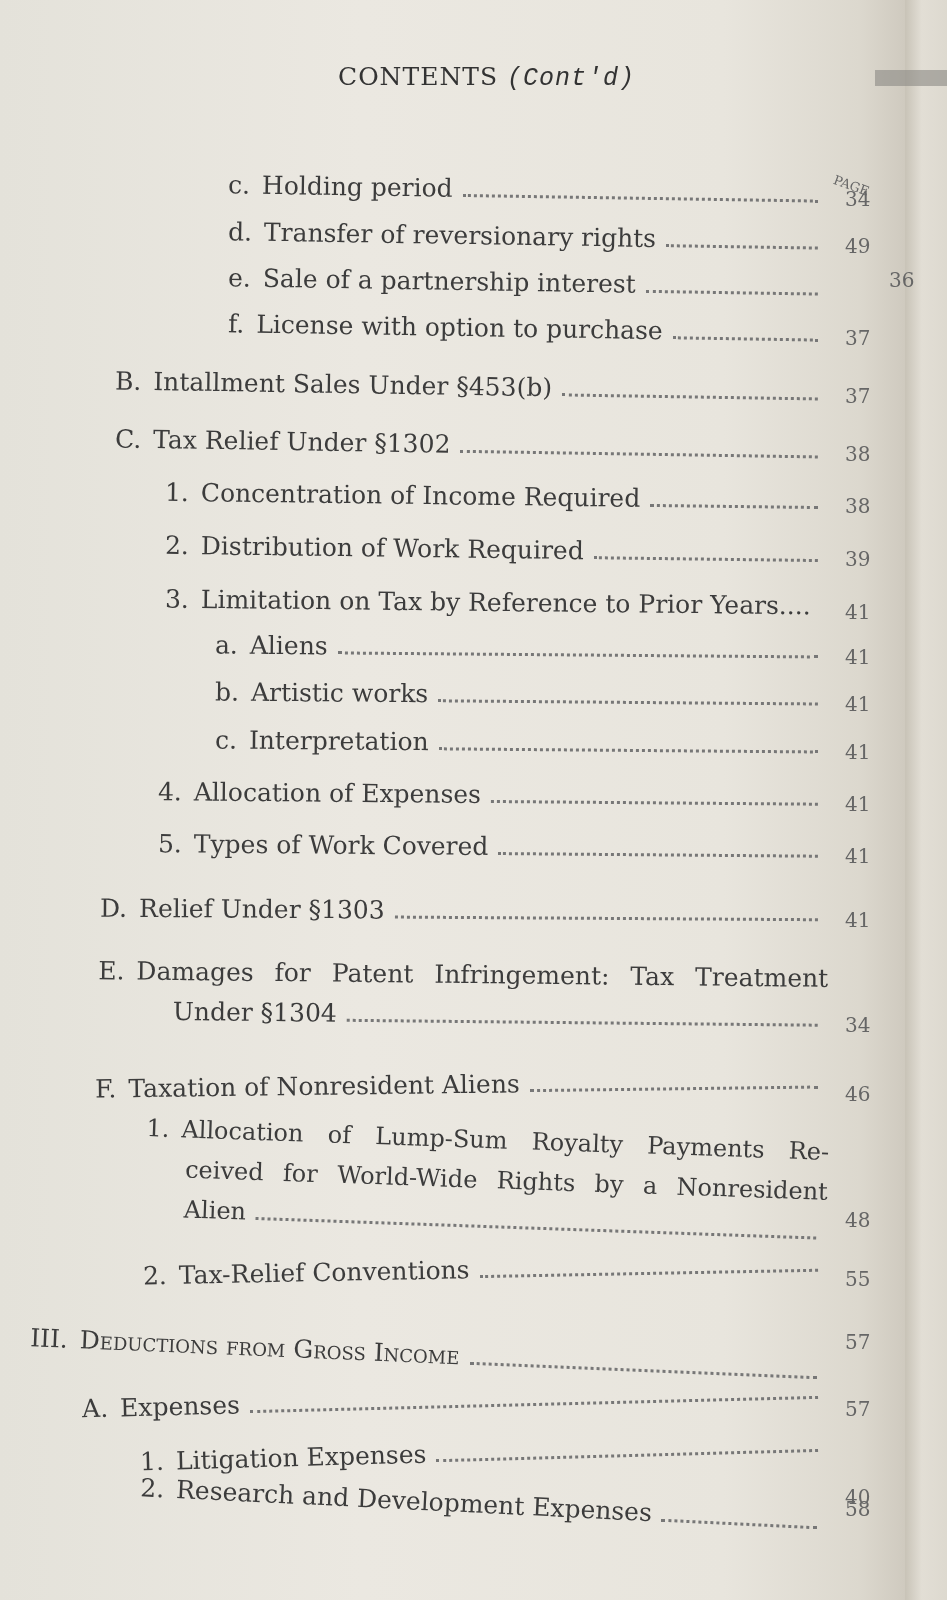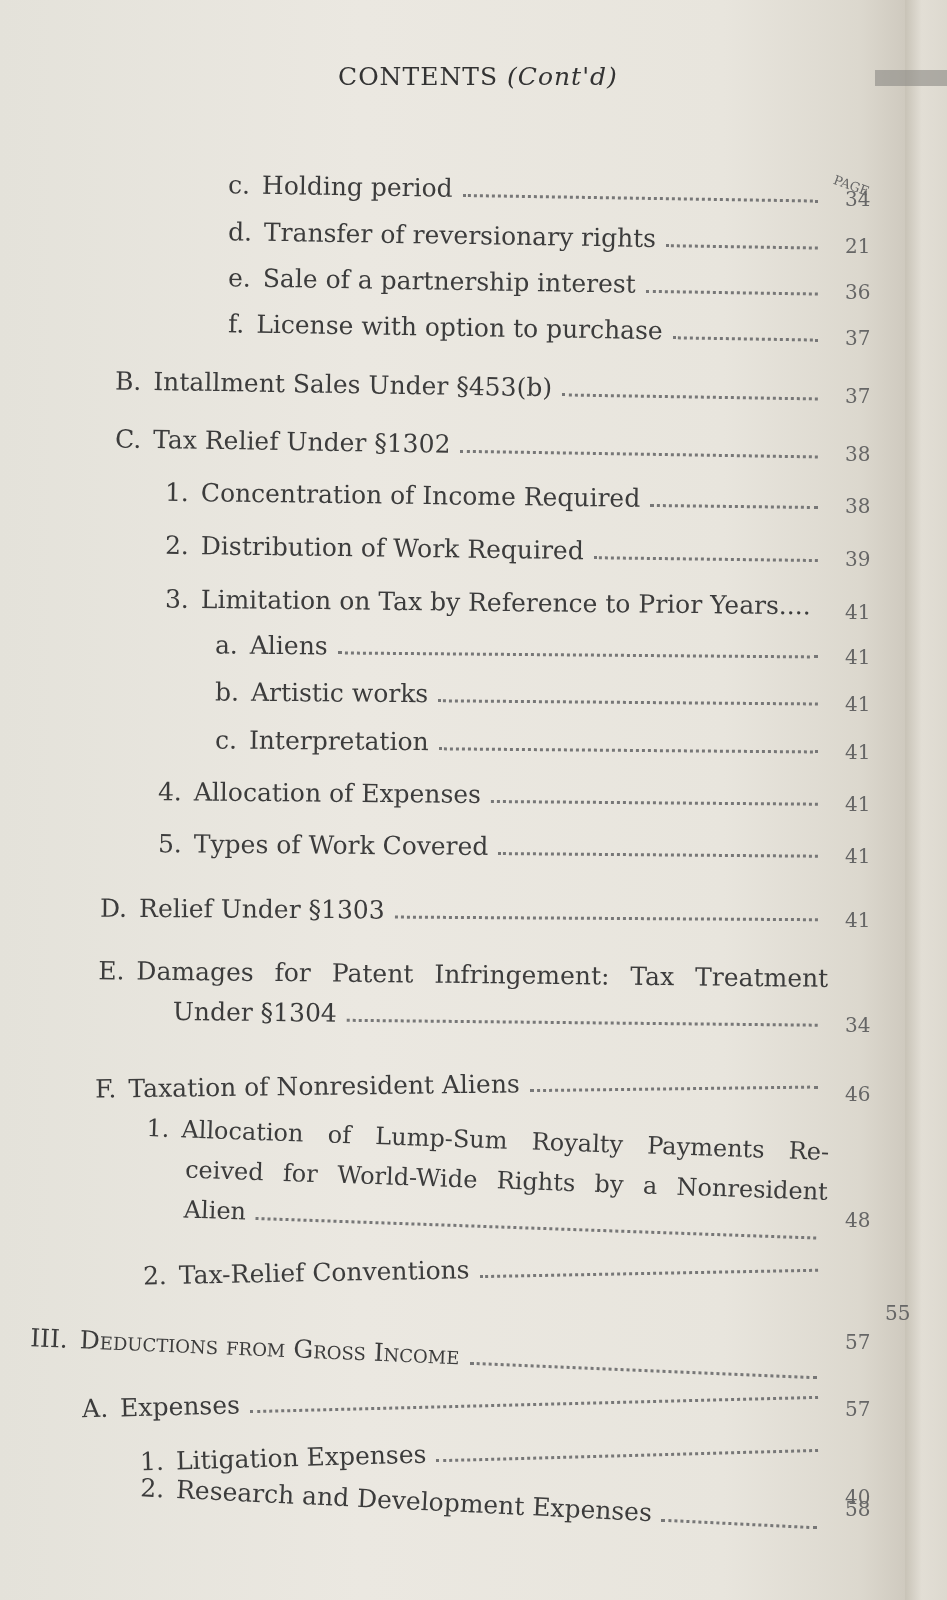--- a/index.html
+++ b/index.html
@@ -1,21 +1,21 @@
 <!DOCTYPE html>
 <html><head>
 <meta charset="utf-8">
 <style>
   html,body{margin:0;padding:0;}
   body{width:947px;height:1600px;overflow:hidden;background:#e9e6de;position:relative;font-family:"DejaVu Serif","Liberation Serif",serif;}
   .page{position:absolute;left:0;top:0;width:905px;height:1600px;background:linear-gradient(90deg,#e4e2da 0%,#ebe8e1 40%,#e8e5dd 80%,#dcd8ce 95%,#cfcabf 100%);}
   .edge{position:absolute;left:905px;top:0;width:42px;height:1600px;background:linear-gradient(90deg,#c8c3b7,#e2ded5 40%,#ddd9cf);}
   .tab{position:absolute;left:875px;top:70px;width:72px;height:16px;background:#8a8884;opacity:.6;}
   .title{position:absolute;top:62px;left:338px;font-size:25px;color:#333;letter-spacing:1px;}
-  .title i{font-style:italic;}
+  .title i{font-style:italic;font-family:Liberation Mono, monospace;}
   .pagelbl{position:absolute;left:833px;top:178px;font-size:13px;color:#666;font-variant:small-caps;transform:rotate(20deg);}
   .entry{position:absolute;font-size:25px;color:#3c3c3c;white-space:nowrap;display:flex;align-items:baseline;}
   .entry .num{margin-right:12px;}
   .dots{flex:1;border-bottom:3px dotted #777;margin:0 10px 6px 10px;height:0;}
   .pg{position:absolute;left:845px;font-size:20px;color:#666;}
   .sc{font-variant:small-caps;}
   .wrap{position:absolute;font-size:25px;color:#3c3c3c;white-space:normal;}
 </style>
 </head>
 <body>
@@ -32,27 +32,27 @@
       <span class="num">c.</span>
       <span>Holding period</span>
       <span class="dots"></span>
     </div>
     <div class="pg" style="top: 187px;">34</div>
     <div class="entry" style="left: 228px; top: 222px; width: 600px; transform: rotate(0.9deg);">
       <span class="num">d.</span>
       <span>Transfer of reversionary rights</span>
       <span class="dots"></span>
     </div>
-    <div class="pg" style="top: 234px;">21</div>
+    <div class="pg" style="top: 234px;">49</div>
     <div class="entry" style="left: 228px; top: 268px; width: 600px; transform: rotate(0.9deg);">
       <span class="num">e.</span>
       <span>Sale of a partnership interest</span>
       <span class="dots"></span>
     </div>
-    <div class="pg" style="top: 280px;">36</div>
+    <div class="pg" style="top: 268px; margin-left: 44px;">36</div>
     <div class="entry" style="left: 228px; top: 314px; width: 600px; transform: rotate(0.9deg);">
       <span class="num">f.</span>
       <span>License with option to purchase</span>
       <span class="dots"></span>
     </div>
     <div class="pg" style="top: 326px;">37</div>
     <div class="entry" style="left: 115px; top: 372px; width: 713px; transform: rotate(0.9deg);">
       <span class="num">B.</span>
       <span>Intallment Sales Under §453(b)</span>
       <span class="dots"></span>
@@ -122,21 +122,21 @@
       <span class="num">F.</span>
       <span>Taxation of Nonresident Aliens</span>
       <span class="dots"></span>
     </div>
     <div class="pg" style="top: 1082px;">46</div>
     <div class="entry" style="left: 143px; top: 1255px; width: 685px; transform: rotate(-1.08deg);">
       <span class="num">2.</span>
       <span>Tax-Relief Conventions</span>
       <span class="dots"></span>
     </div>
-    <div class="pg" style="top: 1301px; margin-left: 40px;">55</div>
+    <div class="pg" style="top: 1267px;">55</div>
     <div class="entry" style="left: 82px; top: 1385px; width: 746px; transform: rotate(-1.44deg);">
       <span class="num">A.</span>
       <span>Expenses</span>
       <span class="dots"></span>
     </div>
     <div class="pg" style="top: 1397px;">57</div>
     <div class="entry" style="left: 140px; top: 1438px; width: 688px; transform: rotate(-1.56deg);">
       <span class="num">1.</span>
       <span>Litigation Expenses</span>
       <span class="dots"></span>

